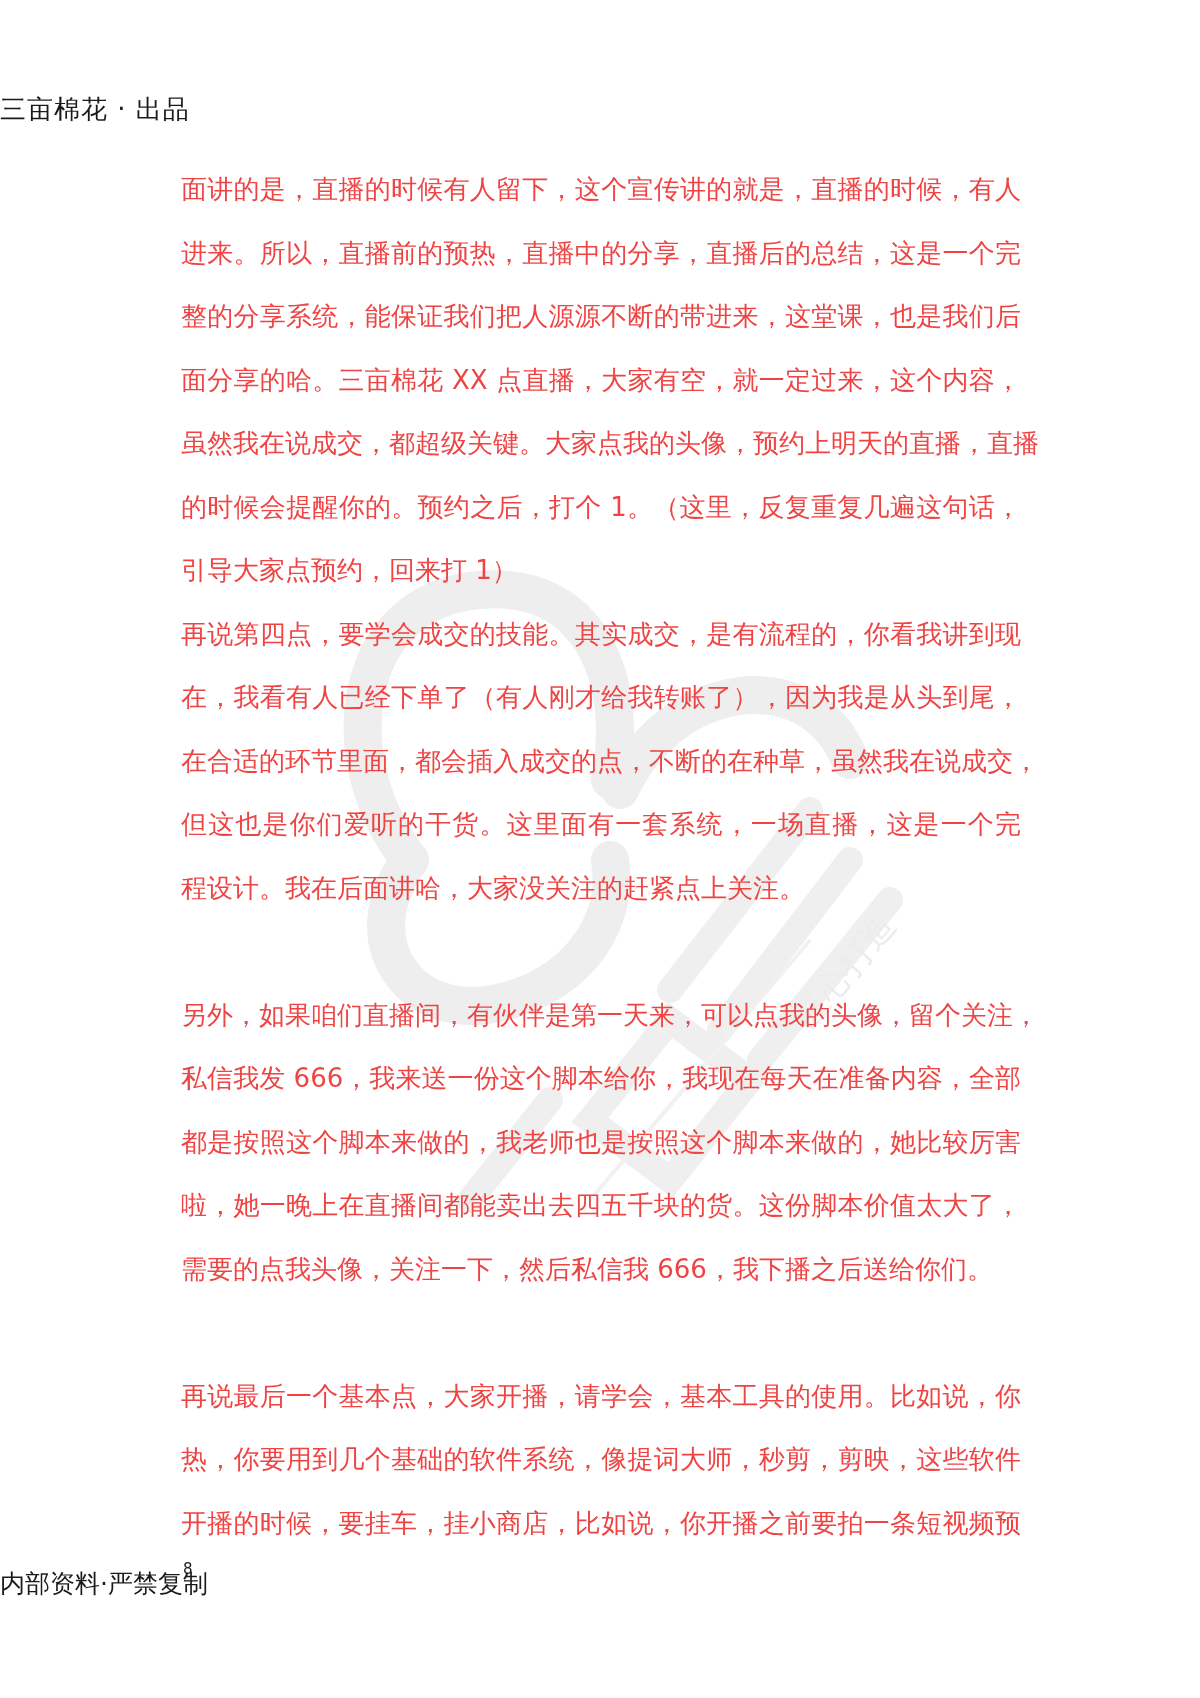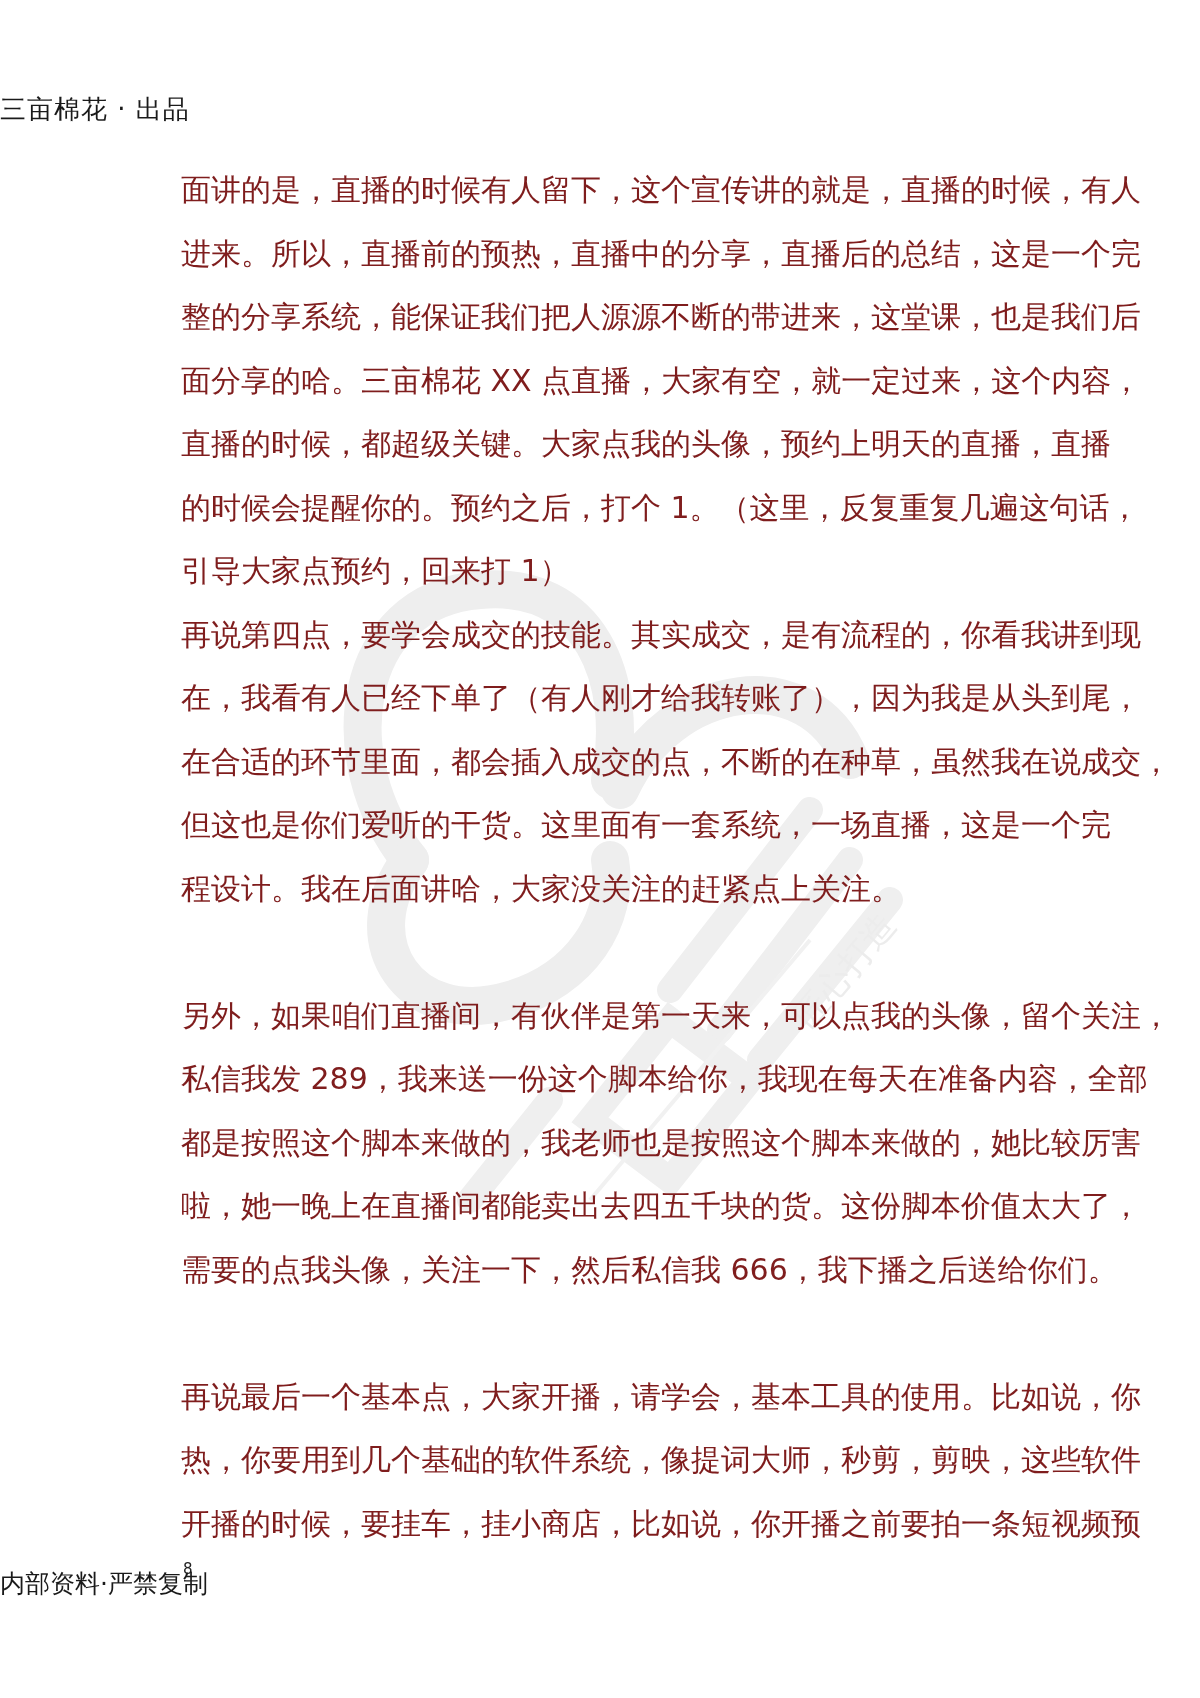--- a/index.html
+++ b/index.html
@@ -35,27 +35,27 @@
       z-index: 1;
     }
     .body-text {
       position: absolute;
       left: 181px;
       top: 158px;
       width: 840px;
       z-index: 1;
     }
     .line {
-      font-size: 30px;
+      font-size: 26px;
       line-height: 63.5px;
       height: 63.5px;
       white-space: nowrap;
       text-align: justify;
       text-align-last: justify;
-      color: #7f1d1d;
+      color: #ef4444;
     }
     .line.last {
       text-align-last: left;
     }
     .blank {
       height: 63.5px;
     }
     .page-number {
       position: absolute;
       left: 183px;
@@ -99,37 +99,37 @@
 
 <div class="header">三亩棉花 · 出品</div>
 
 <div class="body-text">
 
   <div>
     <div class="line">面讲的是，直播的时候有人留下，这个宣传讲的就是，直播的时候，有人</div>
     <div class="line">进来。所以，直播前的预热，直播中的分享，直播后的总结，这是一个完</div>
     <div class="line">整的分享系统，能保证我们把人源源不断的带进来，这堂课，也是我们后</div>
     <div class="line">面分享的哈。三亩棉花 XX 点直播，大家有空，就一定过来，这个内容，</div>
-    <div class="line">直播的时候，都超级关键。大家点我的头像，预约上明天的直播，直播</div>
+    <div class="line">虽然我在说成交，都超级关键。大家点我的头像，预约上明天的直播，直播</div>
     <div class="line">的时候会提醒你的。预约之后，打个 1。（这里，反复重复几遍这句话，</div>
     <div class="line last">引导大家点预约，回来打 1）</div>
   </div>
 
   <div>
     <div class="line">再说第四点，要学会成交的技能。其实成交，是有流程的，你看我讲到现</div>
     <div class="line">在，我看有人已经下单了（有人刚才给我转账了），因为我是从头到尾，</div>
     <div class="line">在合适的环节里面，都会插入成交的点，不断的在种草，虽然我在说成交，</div>
     <div class="line">但这也是你们爱听的干货。这里面有一套系统，一场直播，这是一个完</div>
     <div class="line last">程设计。我在后面讲哈，大家没关注的赶紧点上关注。</div>
   </div>
   <div class="blank"></div>
 
   <div>
     <div class="line">另外，如果咱们直播间，有伙伴是第一天来，可以点我的头像，留个关注，</div>
-    <div class="line">私信我发 289，我来送一份这个脚本给你，我现在每天在准备内容，全部</div>
+    <div class="line">私信我发 666，我来送一份这个脚本给你，我现在每天在准备内容，全部</div>
     <div class="line">都是按照这个脚本来做的，我老师也是按照这个脚本来做的，她比较厉害</div>
     <div class="line">啦，她一晚上在直播间都能卖出去四五千块的货。这份脚本价值太大了，</div>
     <div class="line last">需要的点我头像，关注一下，然后私信我 666，我下播之后送给你们。</div>
   </div>
   <div class="blank"></div>
 
   <div>
     <div class="line">再说最后一个基本点，大家开播，请学会，基本工具的使用。比如说，你</div>
     <div class="line">热，你要用到几个基础的软件系统，像提词大师，秒剪，剪映，这些软件</div>
     <div class="line">开播的时候，要挂车，挂小商店，比如说，你开播之前要拍一条短视频预</div>

